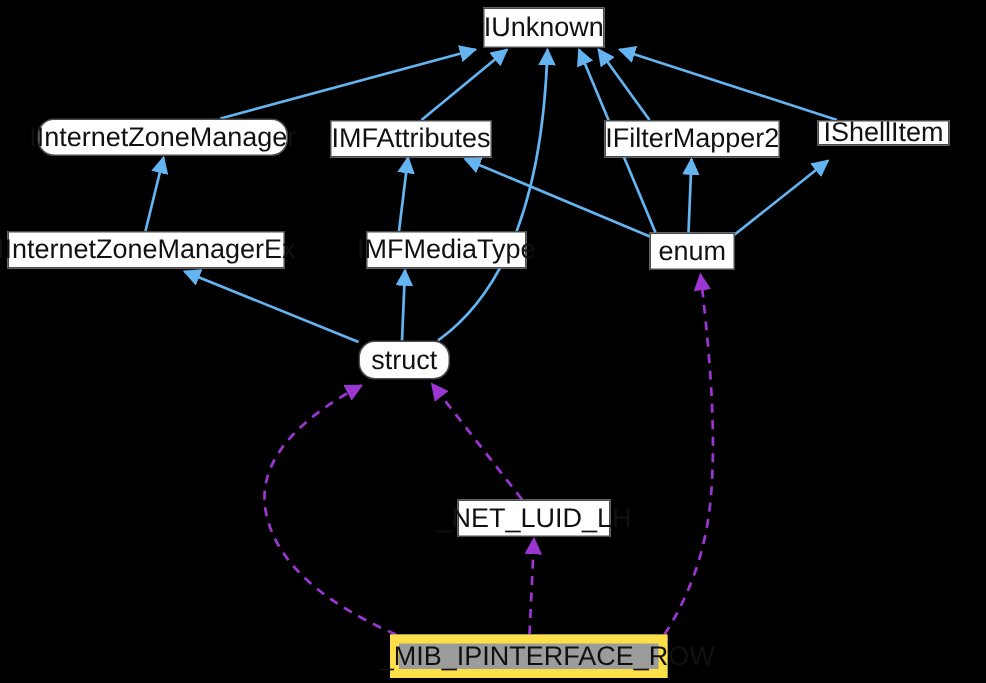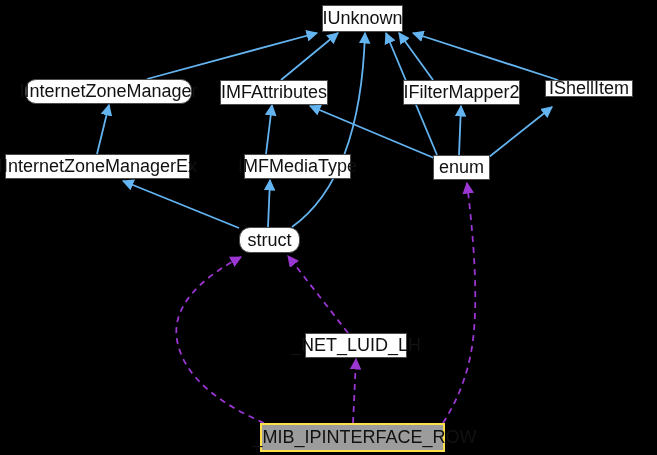--- a/index.html
+++ b/index.html
@@ -17,21 +17,21 @@
     display:flex;align-items:center;justify-content:center;
     background:#ffffff;
     border:1px solid #4a4a4a;
     color:#111;
     font-size:18px;
     white-space:nowrap;
     cursor:pointer;
   }
   .node.current{
     background:#9c9c9c;
-    border:2px solid #fde047;
+    border:6px solid #fde047;
     padding-left:24px;
   }
 </style>
 </head>
 <body>
 
 <div class="canvas">
   <svg id="edge-layer" viewBox="0 0 657 455" xmlns="http://www.w3.org/2000/svg">
       <defs>
         <marker id="ah-inherit" viewBox="0 0 10 10" refX="9" refY="5" markerWidth="6.5" markerHeight="6.5" orient="auto">

